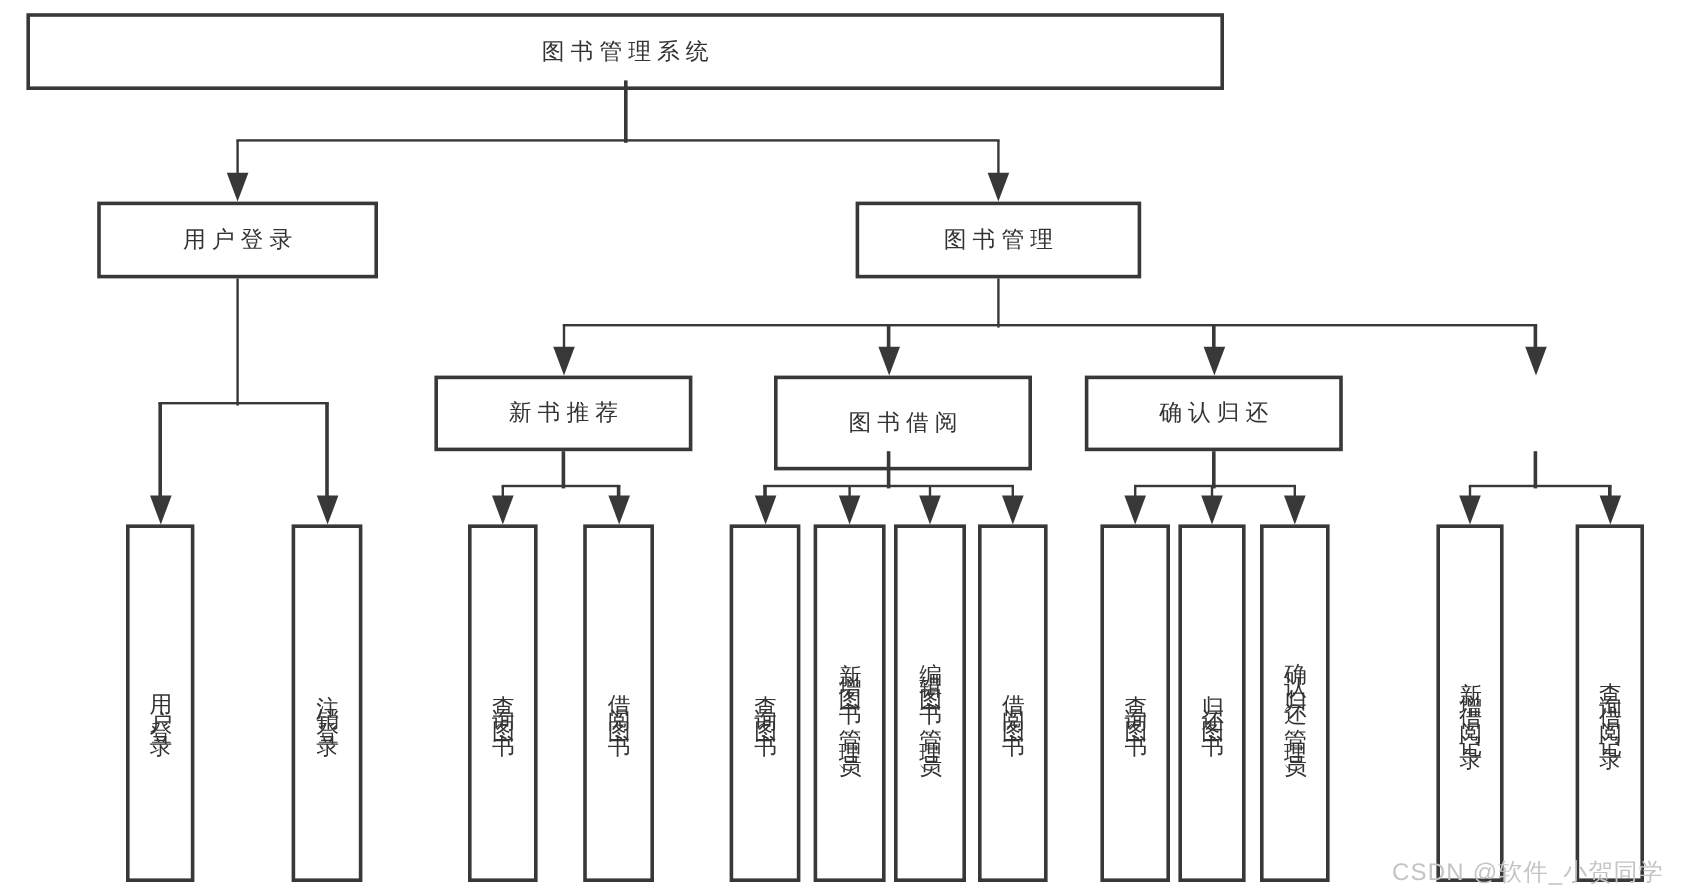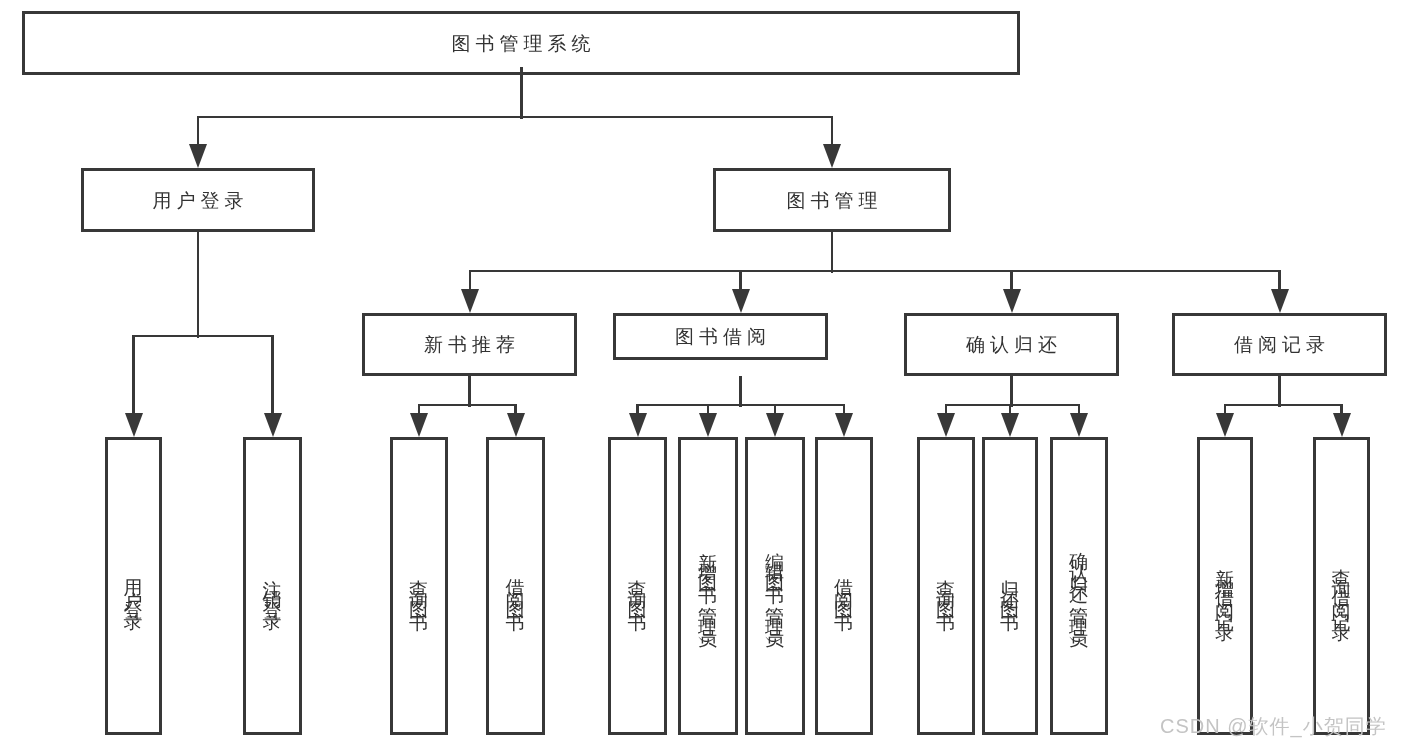--- a/index.html
+++ b/index.html
@@ -61,23 +61,22 @@
 <body>
 
 <div class="canvas">
 
   <div class="box h" style="left:22px;top:11px;width:998px;height:64px">图书管理系统</div>
 
   <div class="box h" style="left:81px;top:168px;width:234px;height:64px">用户登录</div>
   <div class="box h" style="left:713px;top:168px;width:238px;height:64px">图书管理</div>
 
   <div class="box h" style="left:362px;top:313px;width:215px;height:63px">新书推荐</div>
-  <div class="box h" style="left:613px;top:313px;width:215px;height:47px">图书借阅</div>
+  <div class="box h" style="left:645px;top:313px;width:215px;height:79px">图书借阅</div>
   <div class="box h" style="left:904px;top:313px;width:215px;height:63px">确认归还</div>
-  <div class="box h" style="left:1172px;top:313px;width:215px;height:63px">借阅记录</div>
 
   <div class="box v" style="left:105px;top:437px;width:57px;height:298px">用户登录</div>
   <div class="box v" style="left:243px;top:437px;width:59px;height:298px">注销登录</div>
 
   <div class="box v" style="left:390px;top:437px;width:58px;height:298px">查询图书</div>
   <div class="box v" style="left:486px;top:437px;width:59px;height:298px">借阅图书</div>
 
   <div class="box v" style="left:608px;top:437px;width:59px;height:298px">查询图书</div>
   <div class="box v" style="left:678px;top:437px;width:60px;height:298px">新增图书（管理员）</div>
   <div class="box v" style="left:745px;top:437px;width:60px;height:298px">编辑图书（管理员）</div>

